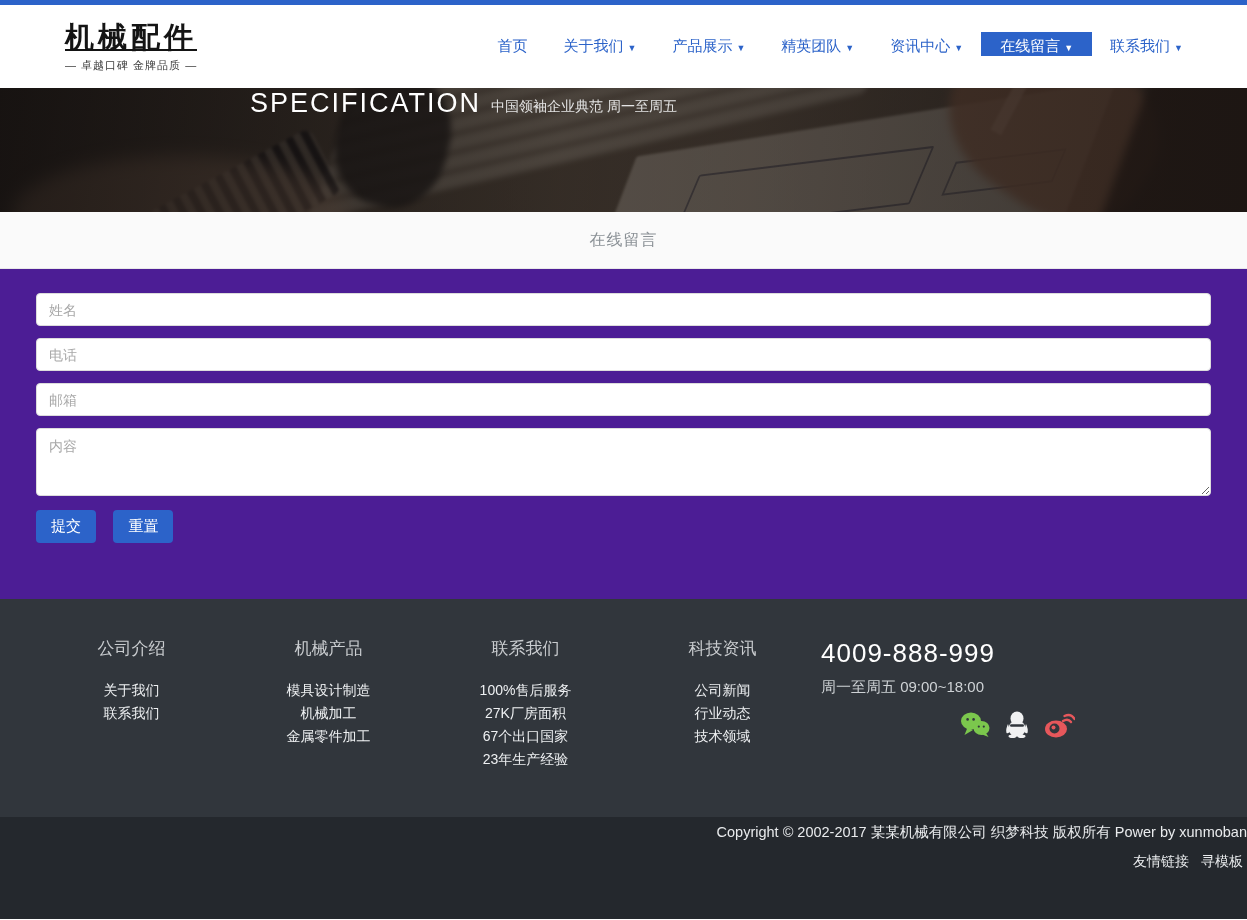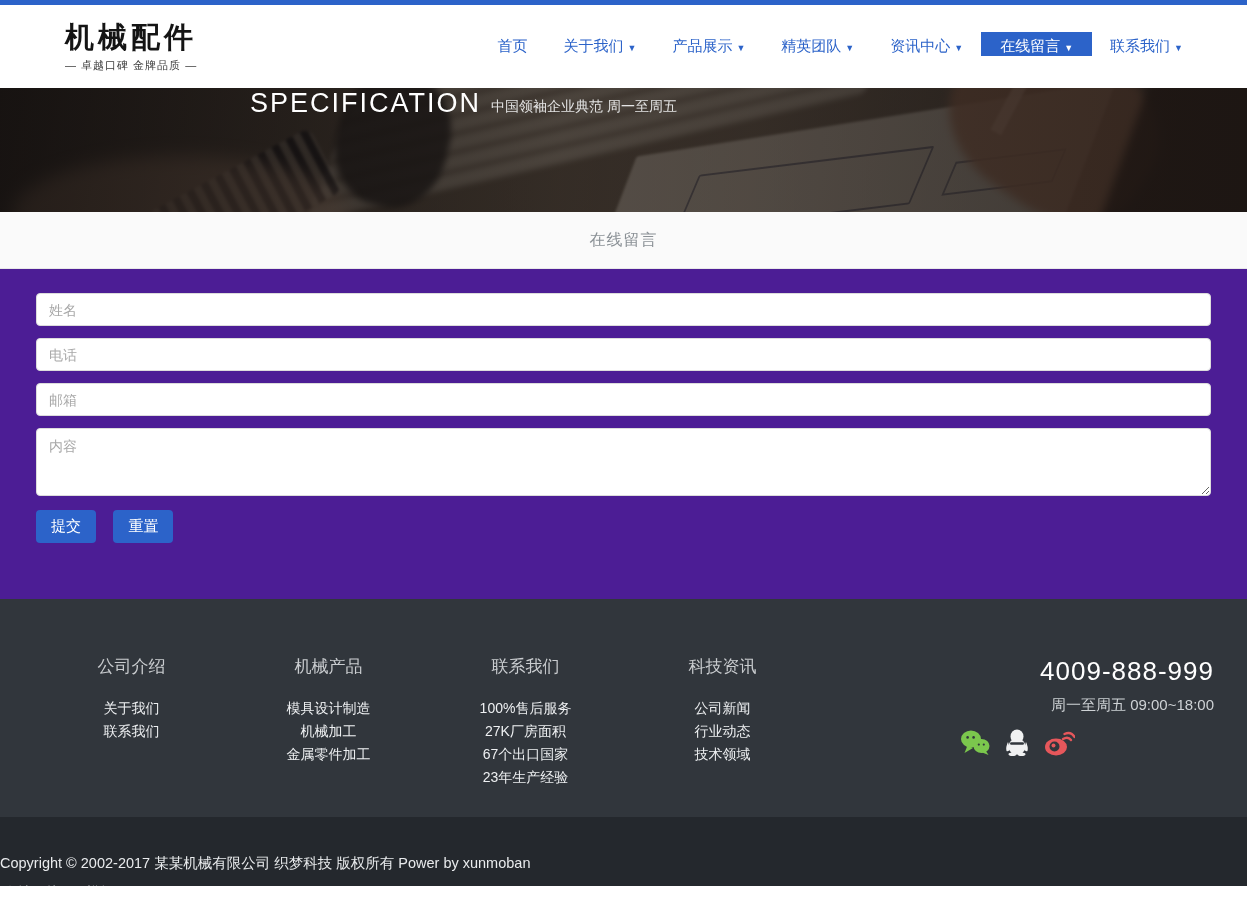--- a/index.html
+++ b/index.html
@@ -12,21 +12,21 @@
   }
 
   
   .site-header { position:relative; height:88px; background:#fff; }
   .topbar { position:absolute; top:0; left:0; right:0; height:5px; background:#2c63c9; }
   .header-inner {
     display:flex; justify-content:space-between; align-items:stretch;
     height:88px; padding-left:65px;
   }
   .logo { align-self:center; padding-top:7px; cursor:pointer; }
-  .logo-title { font-size:29px; font-weight:800; letter-spacing:4px; color:#141414; line-height:1; }
+  .logo-title { font-size:29px; font-weight:800; letter-spacing:4px; color:#141414; line-height:1;text-decoration:underline; }
   .logo-tagline { font-size:11px; color:#3c3c3c; margin-top:6px; text-align:center; letter-spacing:1px; }
   nav { display:flex; align-items:center; margin-right:46px; }
   .nav-item {
     display:flex; align-items:center; padding:5px 18px 0;
     color:#2c63c9; font-size:15px; text-decoration:none; cursor:pointer; white-space:nowrap;
   }
   .nav-item .caret { margin-left:4px; font-size:9px; padding-top:3px; }
   .nav-item.active { background:#2c63c9; color:#fff; padding:5px 19px 0; }
 
   
@@ -76,35 +76,35 @@
   textarea.field { height:68px; resize:vertical; padding-top:9px; }
   .btn-row { margin-top:14px; }
   .btn {
     background:#2c63c9; color:#fff; border:none; border-radius:4px; height:33px;
     min-width:56px; padding:0 15px; font-size:15px; margin-right:13px; cursor:pointer;
     font-family:inherit;
   }
 
   
   .footer-main {
-    background:#31363c; display:flex; padding:56px 33px 0;
+    background:#31363c; display:flex; padding:38px 33px 0;
     height:218px; color:#dfe2e4;
   }
   .fcol { width:197px; text-align:center; }
   .fcol h4 { margin:0 0 19px; font-size:17px; font-weight:400; color:#c9cccf; }
   .fcol a { display:block; color:#eef0f2; font-size:14px; line-height:23px; text-decoration:none; cursor:pointer; }
-  .fcontact { flex:1; text-align:right; padding-top:1px; }
+  .fcontact { flex:1; text-align:left; padding-top:1px; }
   .phone { font-size:26px; color:#fff; letter-spacing:1px; }
   .hours { font-size:15px; color:#ced2d5; margin-top:9px; }
   .social { margin-top:13px; display:flex; justify-content:center; gap:14px; align-items:center; }
   .social .sicon { display:inline-flex; cursor:pointer; }
 
   .footer-bottom {
-    background:#24282d; height:69px; text-align:left;
-    padding-top:37px; color:#e9ebed; font-size:14.5px;
+    background:#24282d; height:102px; text-align:right;
+    padding-top:6px; color:#e9ebed; font-size:14.5px;
   }
   .flinks { margin-top:11px; }
   .flinks a { color:#e9ebed; text-decoration:none; margin:0 4px; font-size:14px; cursor:pointer; }
 </style>
 </head>
 <body>
 
 <header class="site-header">
   <div class="topbar"></div>
   <div class="header-inner">

